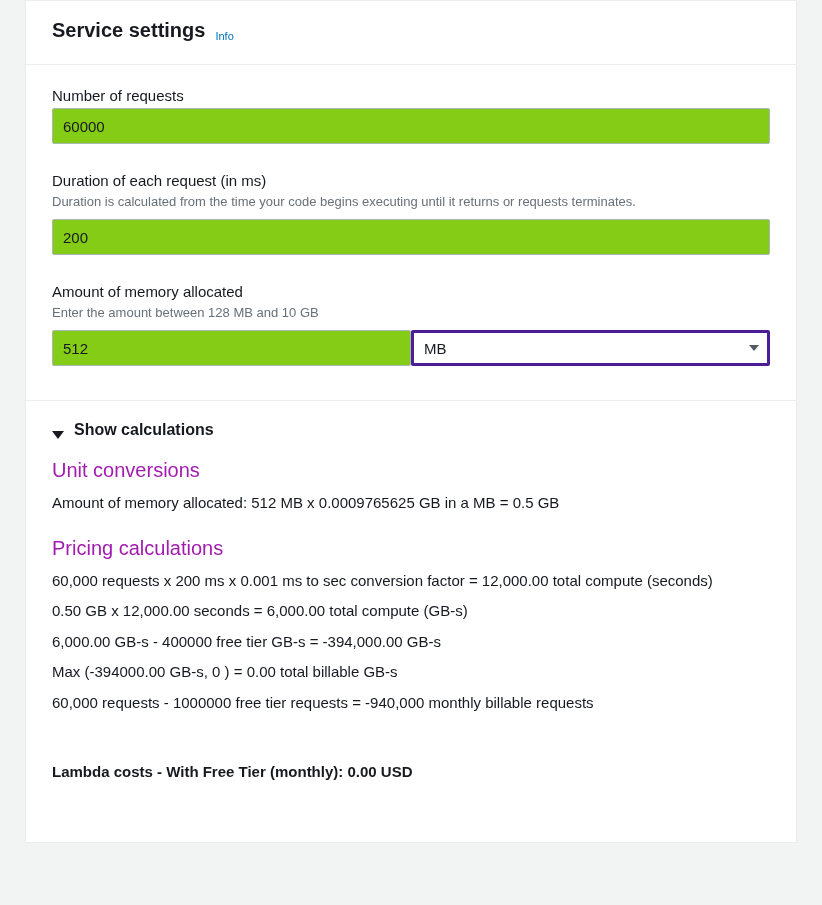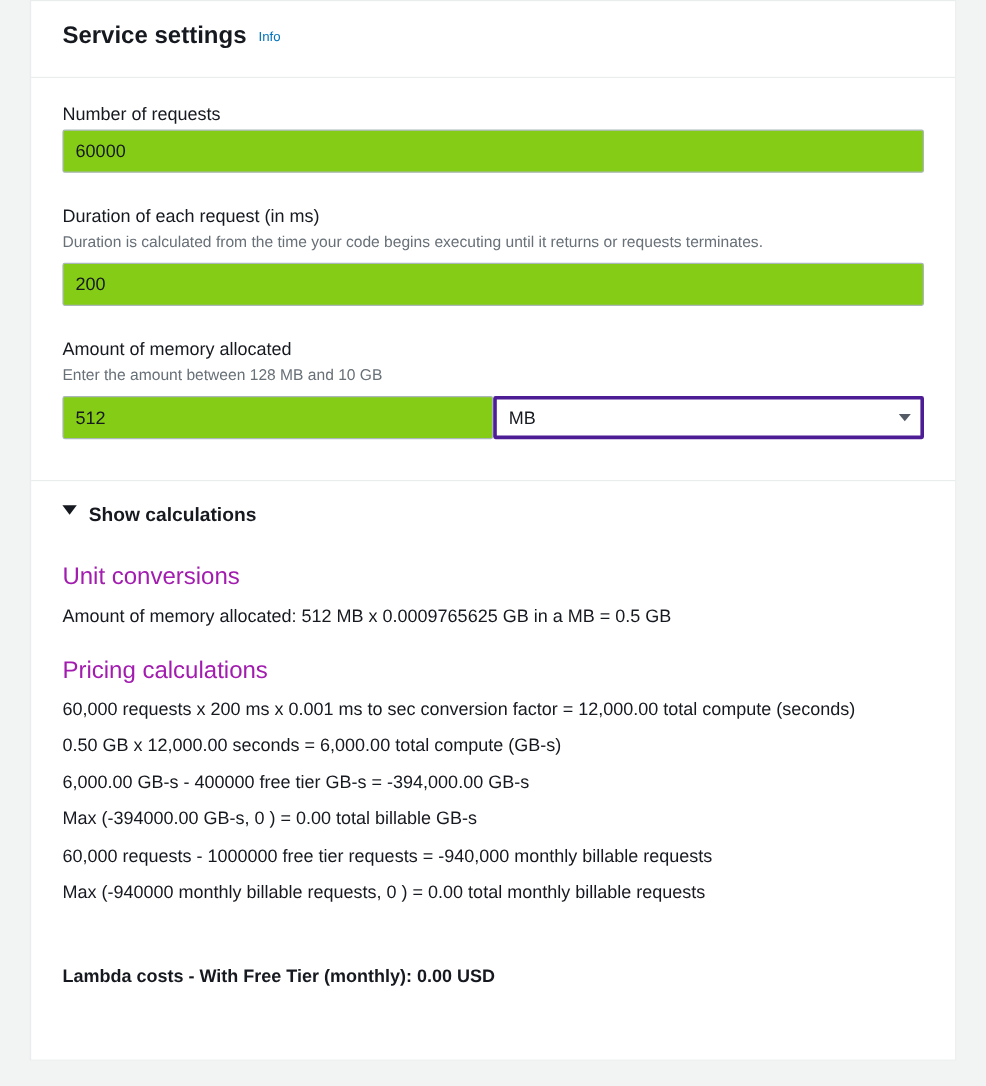--- a/index.html
+++ b/index.html
@@ -15,21 +15,21 @@
   }
   .panel {
     background: #fff;
     border: 1px solid #eaeded;
     box-shadow: 0 1px 1px rgba(0,0,0,0.05);
   }
   .panel-header {
     padding: 18px 26px 22px 26px;
     border-bottom: 1px solid #eaeded;
     display: flex;
-    align-items: center;
+    align-items: flex-end;
     gap: 10px;
   }
   .panel-header h2 {
     font-size: 20px;
     font-weight: 700;
   }
   .info-link {
     color: #0073bb;
     font-size: 11px;
     font-weight: 400;
@@ -92,24 +92,24 @@
     border-left: 5px solid transparent;
     border-right: 5px solid transparent;
     border-top: 6px solid #545b64;
   }
   .calc-section {
     border-top: 1px solid #eaeded;
     padding: 20px 26px 36px 26px;
   }
   .disclosure {
     display: flex;
-    align-items: flex-start;
+    align-items: flex-end;
     gap: 10px;
     cursor: pointer;
-    margin-bottom: 31px;
+    margin-bottom: 20px;
   }
   .disclosure .tri {
     width: 0; height: 0;
     border-left: 6px solid transparent;
     border-right: 6px solid transparent;
     border-top: 8px solid #16191f;
   }
   .disclosure-label {
     font-size: 16px;
     font-weight: 700;
@@ -181,19 +181,18 @@
         <div class="calc-line">Amount of memory allocated: 512 MB x 0.0009765625 GB in a MB = 0.5 GB</div>
       </div>
 
       <div class="calc-block">
         <div class="sub-heading">Pricing calculations</div>
         <div class="calc-line">60,000 requests x 200 ms x 0.001 ms to sec conversion factor = 12,000.00 total compute (seconds)</div>
         <div class="calc-line">0.50 GB x 12,000.00 seconds = 6,000.00 total compute (GB-s)</div>
         <div class="calc-line">6,000.00 GB-s - 400000 free tier GB-s = -394,000.00 GB-s</div>
         <div class="calc-line">Max (-394000.00 GB-s, 0 ) = 0.00 total billable GB-s</div>
         <div class="calc-line">60,000 requests - 1000000 free tier requests = -940,000 monthly billable requests</div>
-        <div class="calc-line">Max (-940000 monthly billable requests, 0 ) = 0.00 total monthly billable requests</div>
         <div class="calc-line calc-bold">Lambda costs - With Free Tier (monthly): 0.00 USD</div>
       </div>
     </div>
 
   </div>
 </div>
 
 </body></html>

